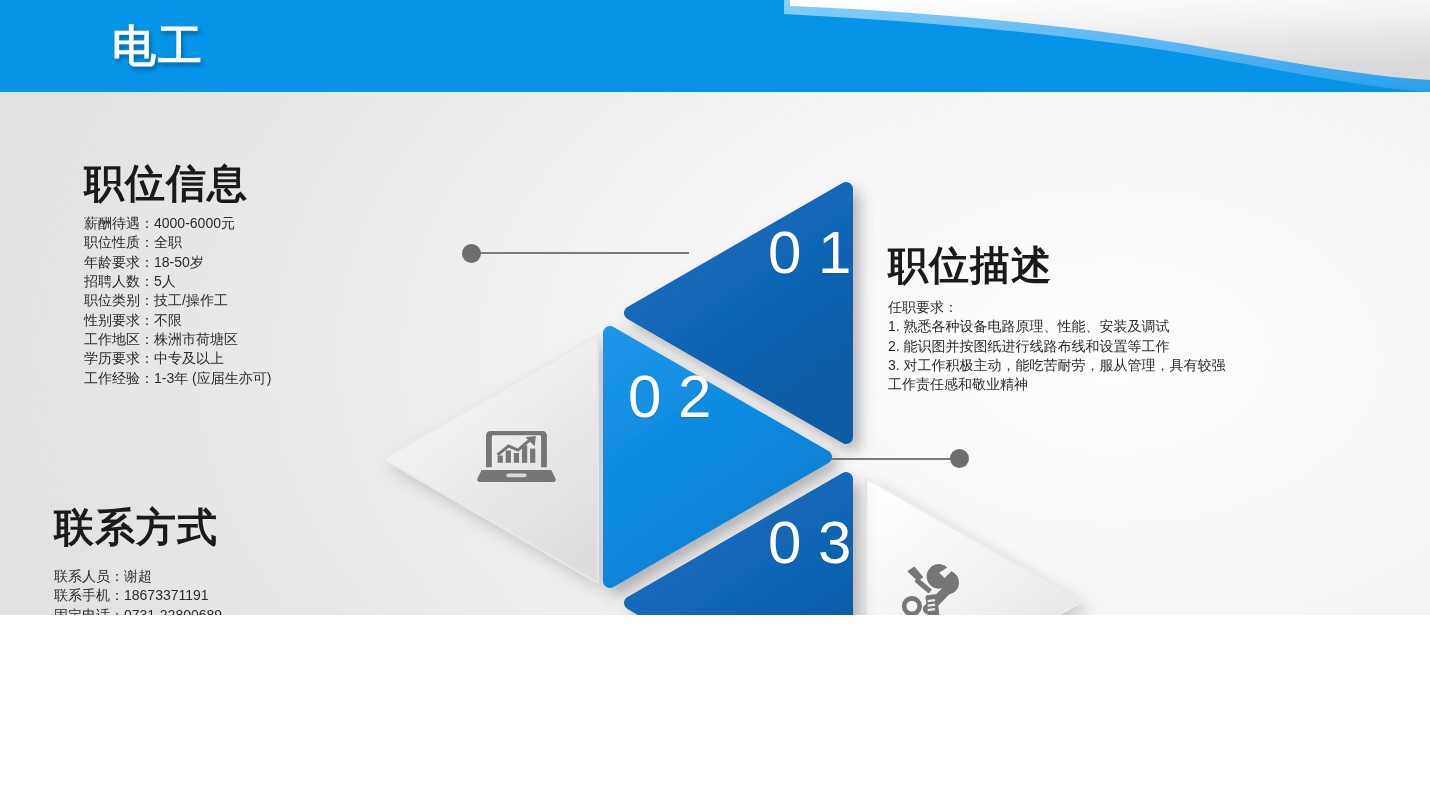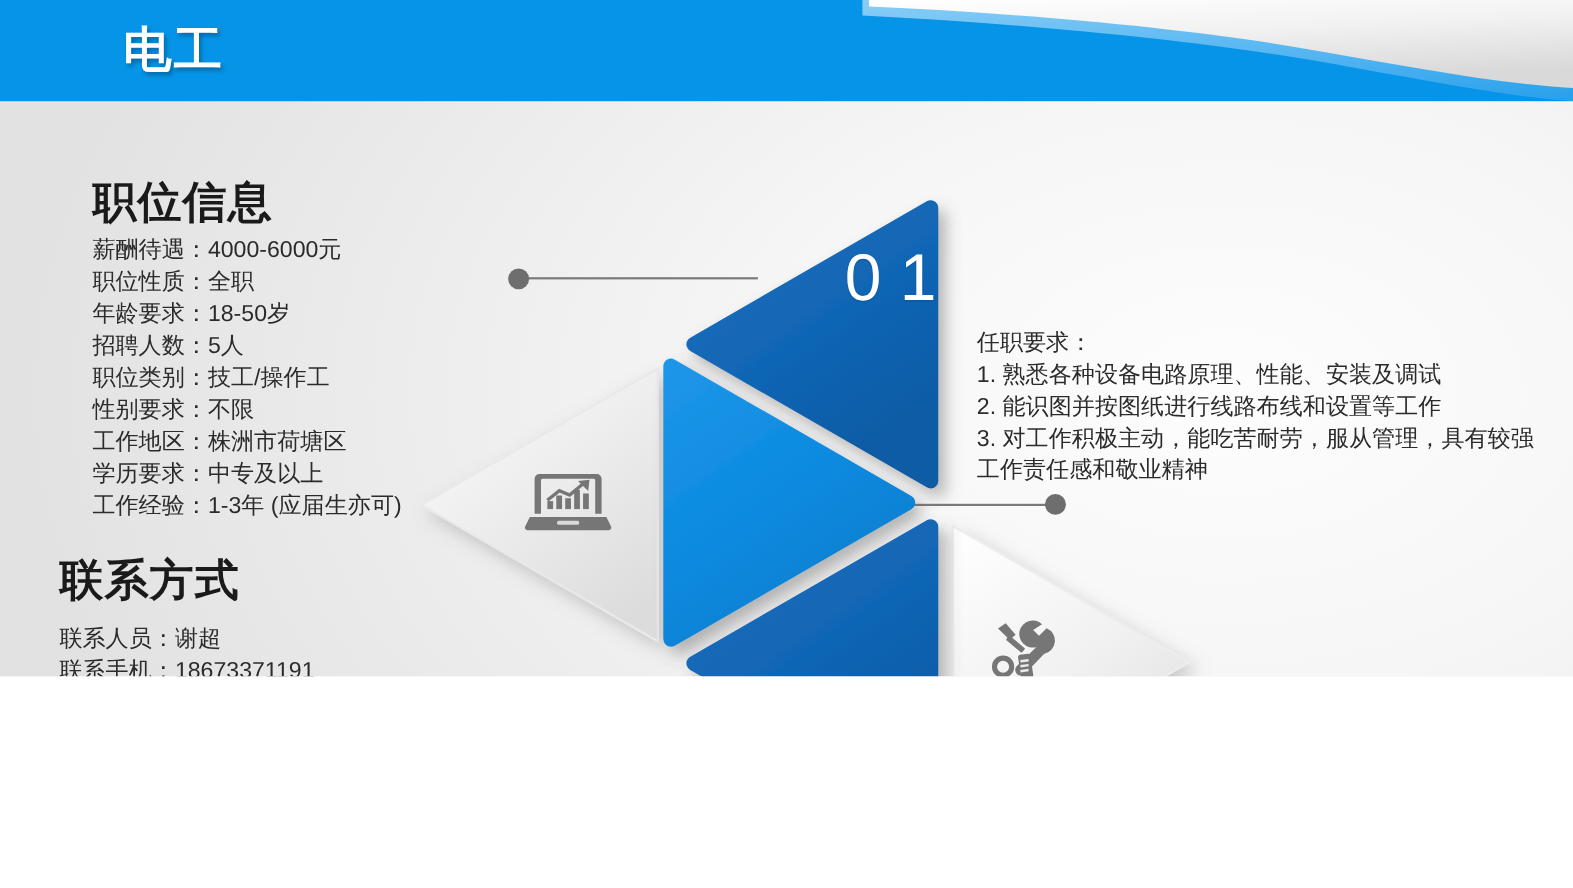--- a/index.html
+++ b/index.html
@@ -55,21 +55,21 @@
     white-space: nowrap;
   }
   #h-jobinfo { left: 84px; top: 156px; }
   #h-contact { left: 54px; top: 500px; text-align: right; }
   #h-jobdesc { left: 888px; top: 238px; }
 
   
   .body-block {
     position: absolute;
     color: #2b2b2b;
-    font-size: 21px;
+    font-size: 14px;
     line-height: 1.38;
     white-space: pre-wrap;
   }
   #t-jobinfo { left: 84px; top: 214px; }
   #t-contact { left: 54px; top: 567px; }
   #t-jobdesc { left: 888px; top: 298px; width: 540px; }
 
   
   .conn-line {
     position: absolute;
@@ -222,38 +222,43 @@
       <path d="M 610,333 L 610,581 L 825,457 Z" fill="url(#gLight)" style="stroke-linejoin:round" stroke="url(#gLight)" stroke-width="14"></path>
     </g>
 
     <g class="hit" filter="url(#triShadow)">
       <path d="M 846,479 L 846,727 L 631,603 Z" fill="url(#gDark)" style="stroke-linejoin:round" stroke="url(#gDark)" stroke-width="14"></path>
     </g>
   </svg>
 
   <div class="num-label" id="num-01">0
 1</div>
+  <div class="num-label" id="num-02">0
+2</div>
+  <div class="num-label" id="num-03">0
+3</div>
 
   <div class="sec-heading" id="h-jobinfo">职位信息</div>
   <div class="body-block" id="t-jobinfo">薪酬待遇：4000-6000元
 职位性质：全职
 年龄要求：18-50岁
 招聘人数：5人
 职位类别：技工/操作工
 性别要求：不限
 工作地区：株洲市荷塘区
 学历要求：中专及以上
 工作经验：1-3年 (应届生亦可)</div>
 
   <div class="sec-heading" id="h-contact">联系方式</div>
   <div class="body-block" id="t-contact">联系人员：谢超
 联系手机：18673371191
 固定电话：0731-22800689
 联系邮箱：xiechao851212@200.com
 公司地址：株洲市荷塘区向阳广场金山科技工业园</div>
 
+  <div class="sec-heading" id="h-jobdesc">职位描述</div>
   <div class="body-block" id="t-jobdesc">任职要求：
 1. 熟悉各种设备电路原理、性能、安装及调试
 2. 能识图并按图纸进行线路布线和设置等工作
 3. 对工作积极主动，能吃苦耐劳，服从管理，具有较强
 工作责任感和敬业精神</div>
 
 </div>
 
 </body></html>

